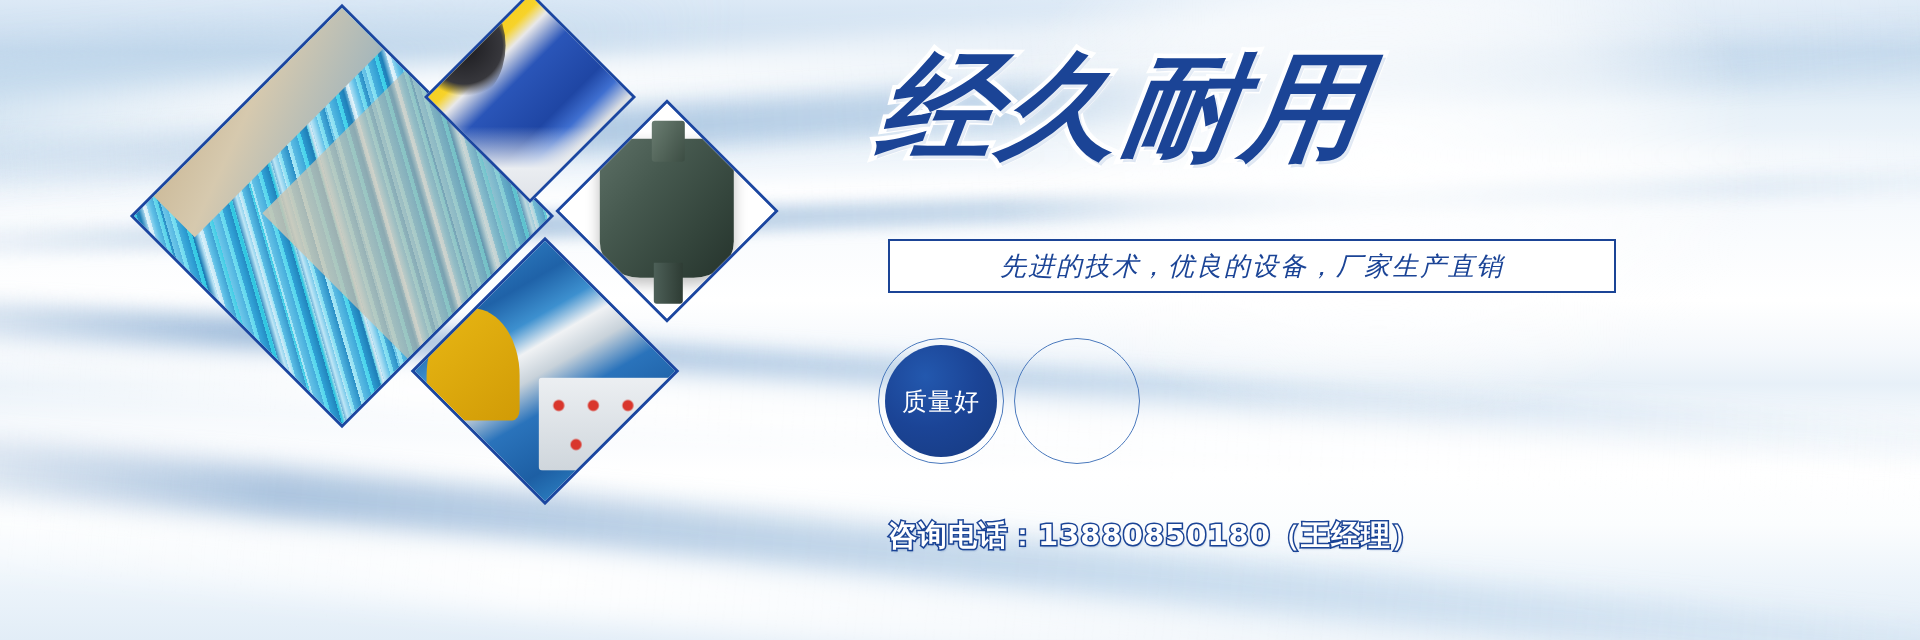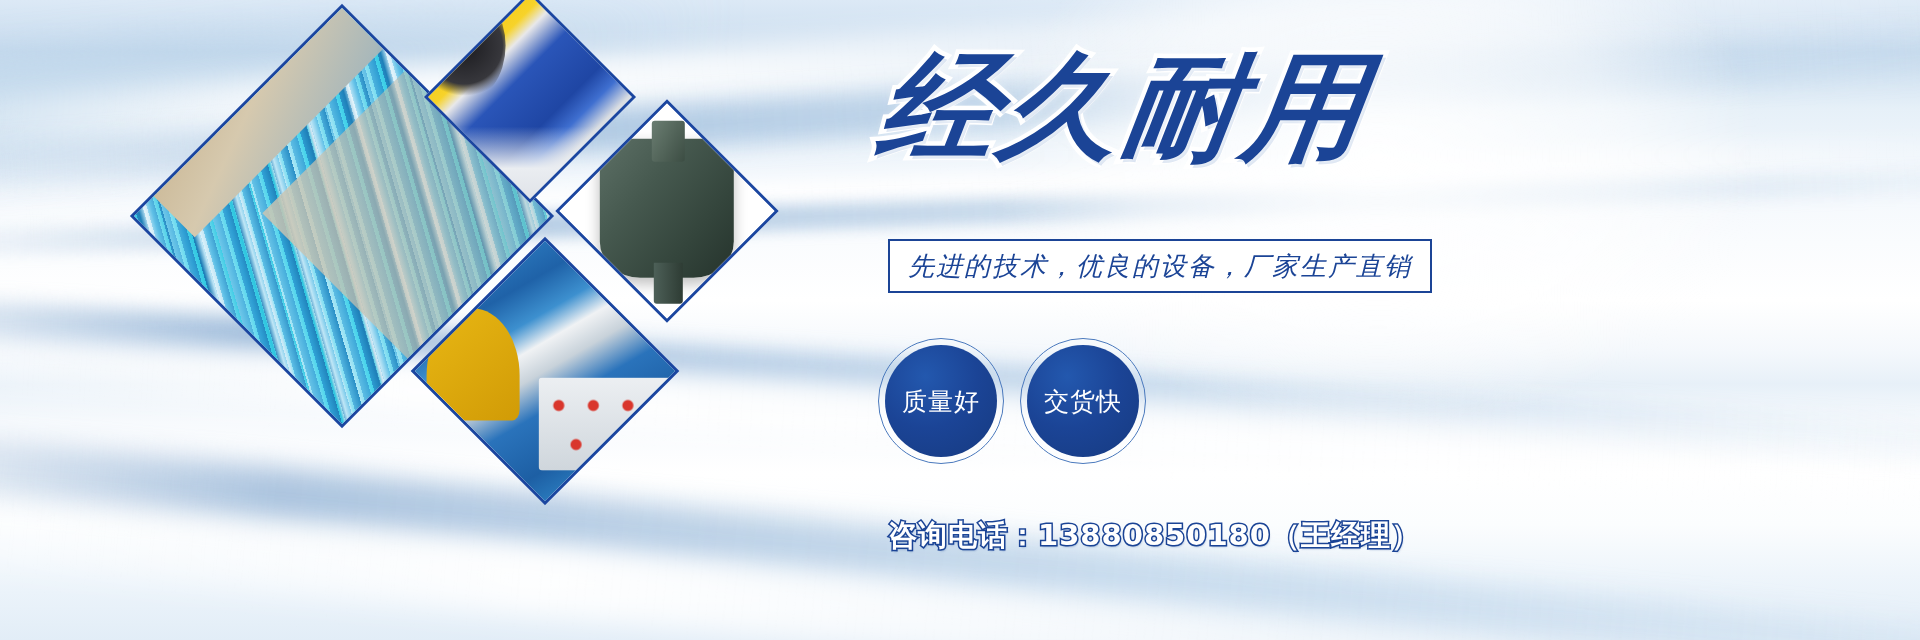--- a/index.html
+++ b/index.html
@@ -189,32 +189,32 @@
     text-shadow:
       0 0 10px rgba(255,255,255,.95),
       3px 3px 0 rgba(180,200,228,.55);
     white-space:nowrap;
     transform:skewX(-8deg);
     font-family:"DejaVu Sans","Liberation Sans",sans-serif;
   }
 
   #subtitle-box {
     position:absolute; left:28px; top:239px;
-    width:544px; height:54px;
+    width:728px; height:54px;
     background:#ffffff;
     border:2px solid #1b4496;
     display:flex; align-items:center; justify-content:center;
   }
   #subtitle-text {
     font-size:26px; font-style:italic; font-weight:500;
     color:#1b4496; letter-spacing:2px; white-space:nowrap;
     font-family:"DejaVu Sans","Liberation Sans",sans-serif;
   }
 
-  #circles { position:absolute; left:18px; top:338px; display:flex; gap:16px; }
+  #circles { position:absolute; left:18px; top:338px; display:flex; gap:10px; }
   .circle-wrap {
     position:relative; width:126px; height:126px;
     display:flex; align-items:center; justify-content:center;
   }
   .circle-ring {
     position:absolute; inset:0; border-radius:50%;
     border:1.6px solid #4a79bd;
   }
   .circle-core {
     position:absolute; left:7px; top:7px; width:112px; height:112px;
@@ -284,23 +284,20 @@
       <div class="circle-wrap">
         <span class="circle-ring"></span>
         <span class="circle-core">
           <span class="circle-label">质量好</span>
         </span>
       </div>
 
 
       <div class="circle-wrap">
         <span class="circle-ring"></span>
-        <span class="circle-core">
-          <span class="circle-label">交货快</span>
-        </span>
       </div>
 
     </div>
 
     <div id="phone-line">咨询电话：13880850180（王经理）</div>
 
   </div>
 </div>
 
 </body></html>

